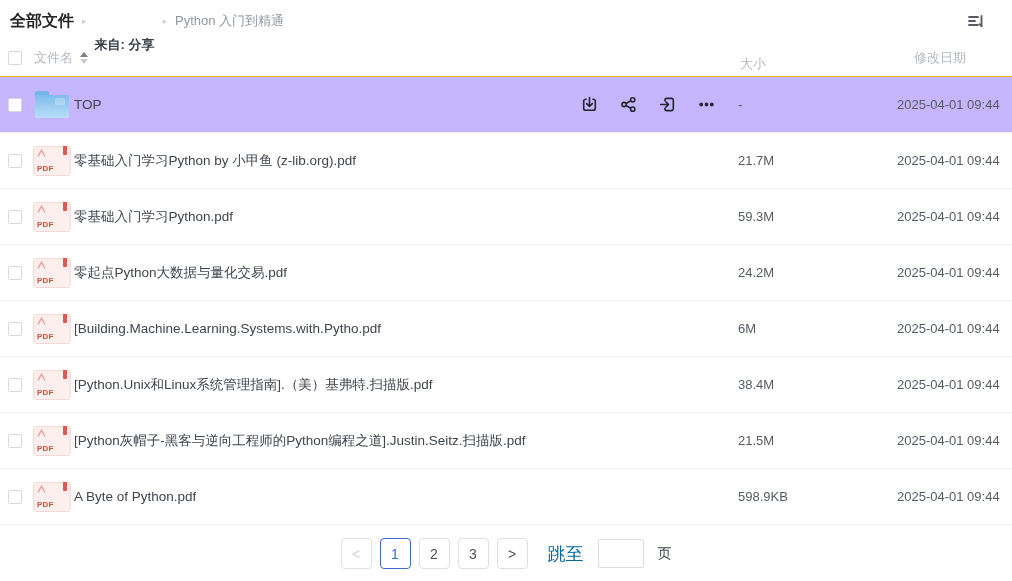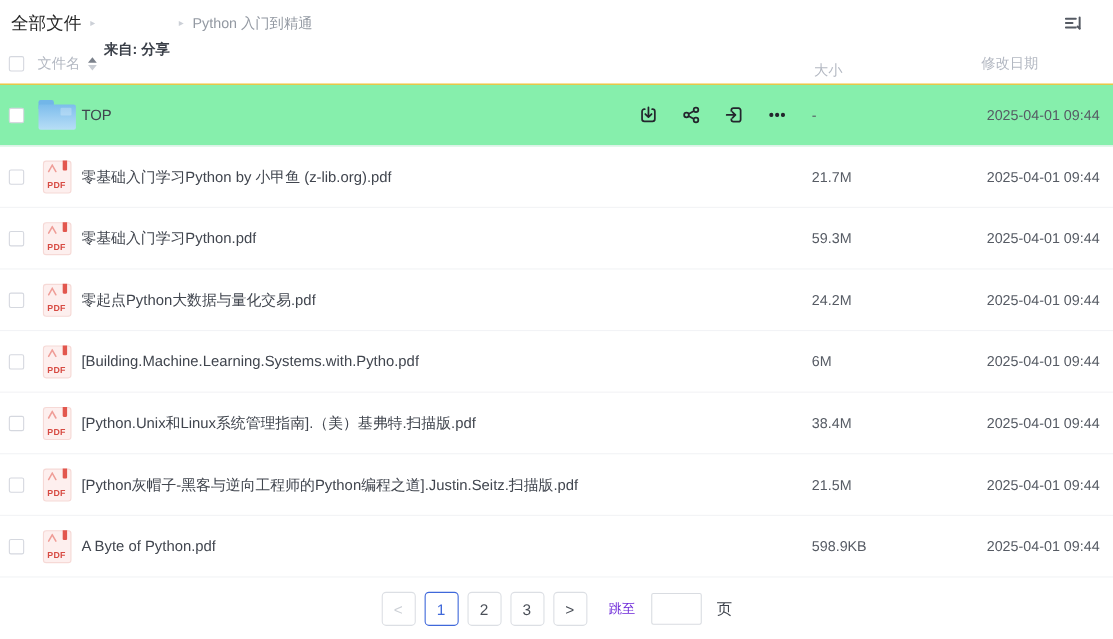--- a/index.html
+++ b/index.html
@@ -1,74 +1,74 @@
 <!DOCTYPE html>
 <html><head>
 <meta charset="utf-8">
 <style>
   * { box-sizing: border-box; margin: 0; padding: 0; }
   html,body { width:1012px; height:581px; background:#fff; overflow:hidden;
     font-family:"Liberation Sans","DejaVu Sans",sans-serif; color:#40454e; }
 
   
   .page-header { display:flex; align-items:center; height:40px; padding:2px 26px 0 10px; }
-  .page-title { font-size:16px; font-weight:normal; color:#262626; }
+  .page-title { font-size:16px; font-weight:bold; color:#262626; }
   .crumb-sep { font-size:9px; color:#ccd0d7; margin:0 8px; }
   .crumb-strong { font-size:13px; font-weight:bold; color:#3a3f48;margin-top:48px; }
   .crumb-muted { font-size:13px; font-weight:normal; color:#9399a2; }
   .hdr-right { margin-left:auto; cursor:pointer; display:flex; align-items:center; }
 
   
   .tbl-header { position:relative; display:flex; align-items:center; height:37px;
     border-bottom:1px solid #eab308; font-size:13px; color:#b3b8c2; }
   .tbl-header .col-size { position:absolute; left:740px;margin-top:11px; }
-  .tbl-header .col-date { position:absolute; left:892px; }
+  .tbl-header .col-date { position:absolute; left:914px; }
   .hd-name { margin-left:12px; }
   .sort-toggle { display:inline-flex; flex-direction:column; gap:2px; margin-left:7px; vertical-align:1px; cursor:pointer; }
   .tri-up { width:0; height:0; border-left:4px solid transparent; border-right:4px solid transparent; border-bottom:5px solid #7b818b; }
   .tri-down { width:0; height:0; border-left:4px solid transparent; border-right:4px solid transparent; border-top:5px solid #c9cdd4; }
 
   .checkbox { width:14px; height:14px; border:1px solid #d5d8df; border-radius:2px; background:#fff; margin-left:8px; flex:0 0 auto; cursor:pointer; }
 
   .file-row { display:grid; grid-template-columns:30px 44px 1fr 159px 115px;
     align-items:center; height:56px; border-bottom:1px solid #f2f3f6; cursor:pointer; }
   .file-row:last-of-type { border-bottom:none; }
-  .file-row.hovered { background:#86efac; }
+  .file-row.hovered { background:#c4b5fd; }
   .cell-icon { display:flex; justify-content:center; align-items:center; }
   .cell-name { display:flex; align-items:center; font-size:13.5px; color:#40454e; min-width:0; }
   .file-name { white-space:nowrap; overflow:hidden; text-overflow:ellipsis; }
   .cell-size, .cell-date { font-size:13px; color:#565b64; }
 
   
   .row-actions { margin-left:auto; display:flex; align-items:center; gap:20px; padding-right:22px; }
   .act-icon { display:flex; cursor:pointer; }
   .act-icon svg { stroke:#23262d; }
 
   
   .folder-icon { position:relative; width:34px; height:27px; }
   .folder-tab { position:absolute; top:0; left:0; width:14px; height:8px; background:#72b6e8; border-radius:2px 2px 0 0; }
   .folder-body { position:absolute; top:4px; left:0; width:34px; height:23px;
     background:linear-gradient(180deg,#7dbdec 0%,#9ecff2 55%,#b7def6 100%); border-radius:2px; }
   .folder-body::after { content:""; position:absolute; right:4px; top:3px; width:10px; height:7px;
     background:rgba(255,255,255,0.25); border-radius:1px; }
 
   
-  .pdf-icon { position:relative; width:26px; height:30px; background:#fdefee;
+  .pdf-icon { position:relative; width:38px; height:30px; background:#fdefee;
     border:1px solid #f6d9d6; border-radius:3px; flex:0 0 auto; }
   .pdf-ribbon { position:absolute; top:-1px; right:3px; width:4px; height:9px; background:#e2574e; border-radius:0 0 1px 1px; }
   .pdf-mark { position:absolute; top:2px; left:3px; }
   .pdf-label { position:absolute; left:3px; bottom:2px; font-size:8px; font-weight:bold; color:#d74b43; letter-spacing:.2px; }
 
   
   .pagination { display:flex; align-items:center; justify-content:center; margin-top:13px; gap:8px; }
   .pg-btn { width:31px; height:31px; border:1px solid #dcdfe4; border-radius:4px; background:#fff;
     display:flex; align-items:center; justify-content:center; font-size:14px; color:#4a4f58; cursor:pointer; }
   .pg-btn.disabled { color:#ccd0d6; cursor:default; }
   .pg-btn.active { border-color:#3f68da; color:#3f68da; }
-  .jump-label { font-size:12px; color:#6d28d9; margin-left:12px; }
+  .jump-label { font-size:18px; color:#0369a1; margin-left:12px; }
   .jump-input { width:46px; height:29px; border:1px solid #d9dce1; border-radius:2px; margin:0 6px; outline:none; font-size:13px; text-align:center; }
   .page-unit { font-size:14px; color:#3c414a; }
 </style>
 </head>
 <body>
 
 <div class="page-header">
   <span class="page-title">全部文件</span>
   <span class="crumb-sep">▸</span>
   <span class="crumb-strong">来自: 分享</span>

